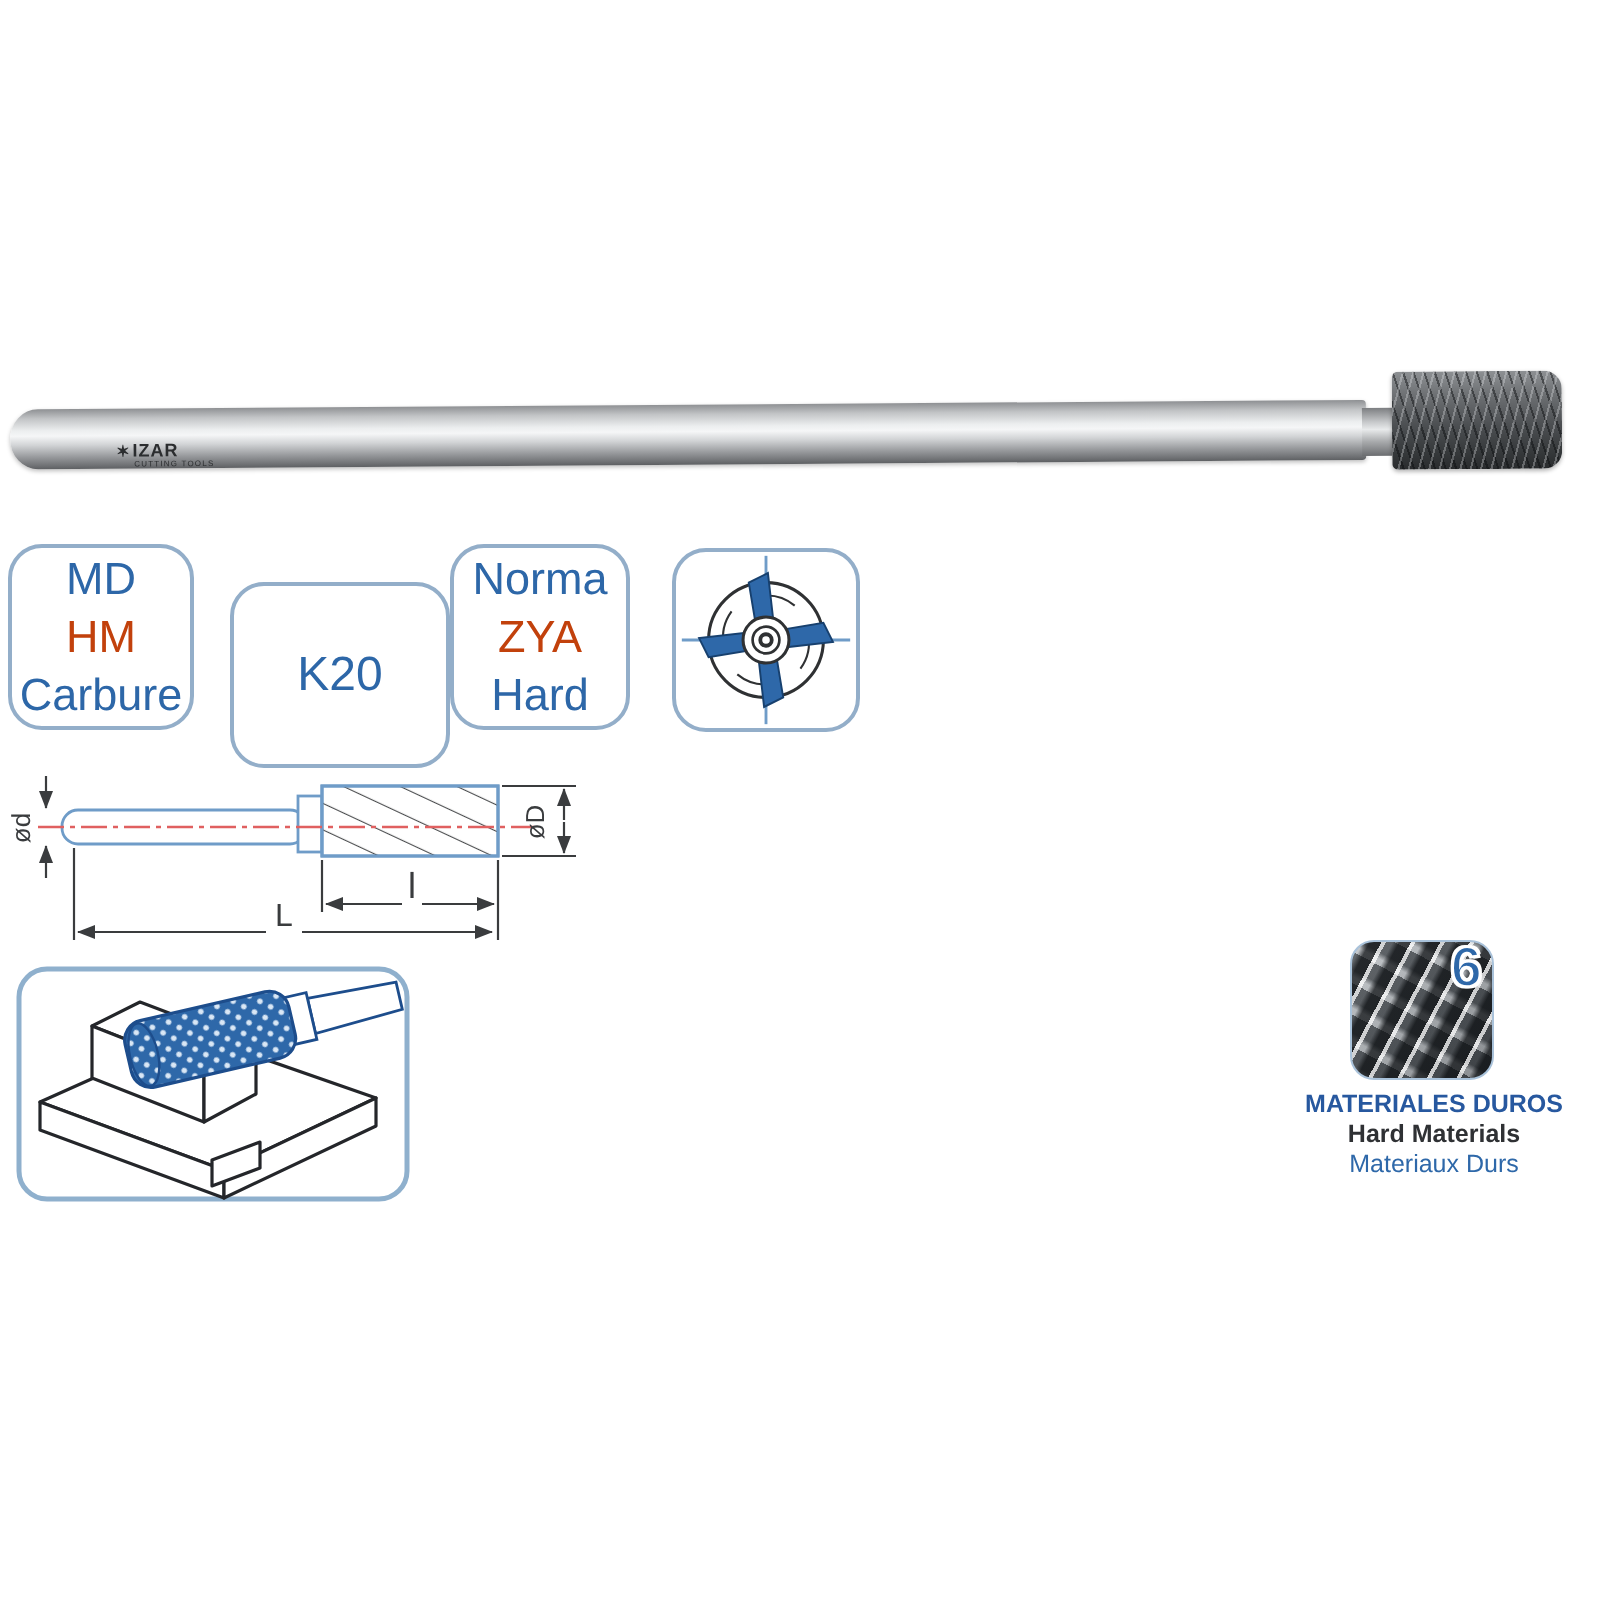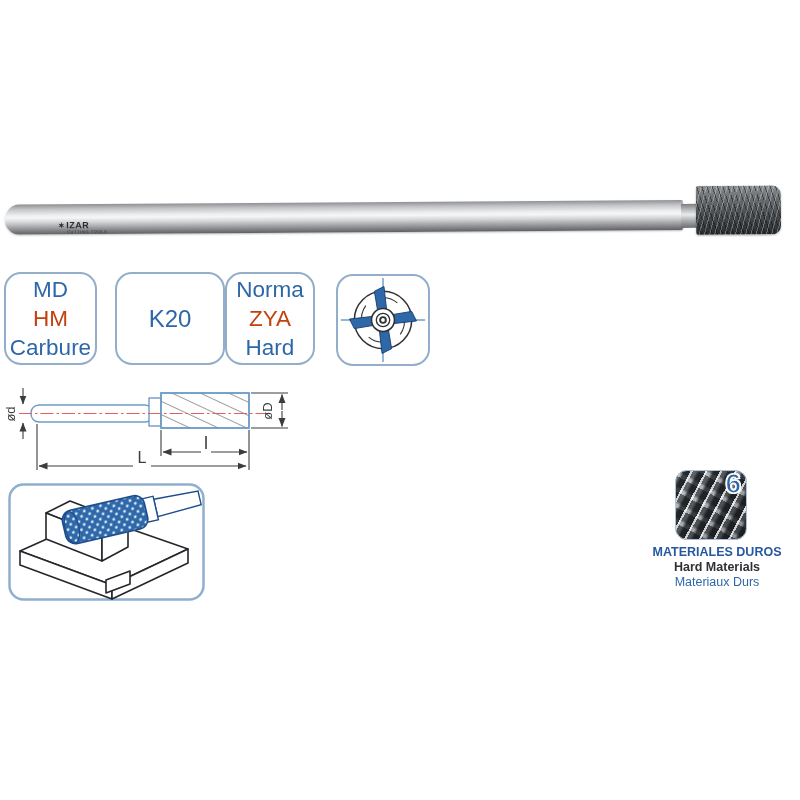--- a/index.html
+++ b/index.html
@@ -33,21 +33,21 @@
     box-shadow:0 1px 2px rgba(0,0,0,.3);
   }
   
   .badge{
     position:absolute;top:272px;height:93px;box-sizing:border-box;
     border:2px solid #93aec9;border-radius:17px;background:#fff;
     display:flex;flex-direction:column;justify-content:center;align-items:center;
     font-size:22.5px;line-height:29px;text-align:center;
   }
   #badge-material{left:4px;width:93px;}
-  #badge-grade{left:115px;width:110px;font-size:24px;}
+  #badge-grade{left:115px;width:110px;font-size:24px;margin-top:19px;}
   #badge-norm{left:225px;width:90px;}
   #badge-cutter{left:336px;top:274px;width:94px;height:92px;}
   .t-blue{color:#2d67a8;}
   .t-dark{color:#c2410c;}
   
   #dim-diagram{position:absolute;left:5px;top:382px;}
   #usage-illustration{position:absolute;left:8px;top:483px;}
   
   #material-thumb{
     position:absolute;left:675px;top:470px;width:72px;height:70px;box-sizing:border-box;

